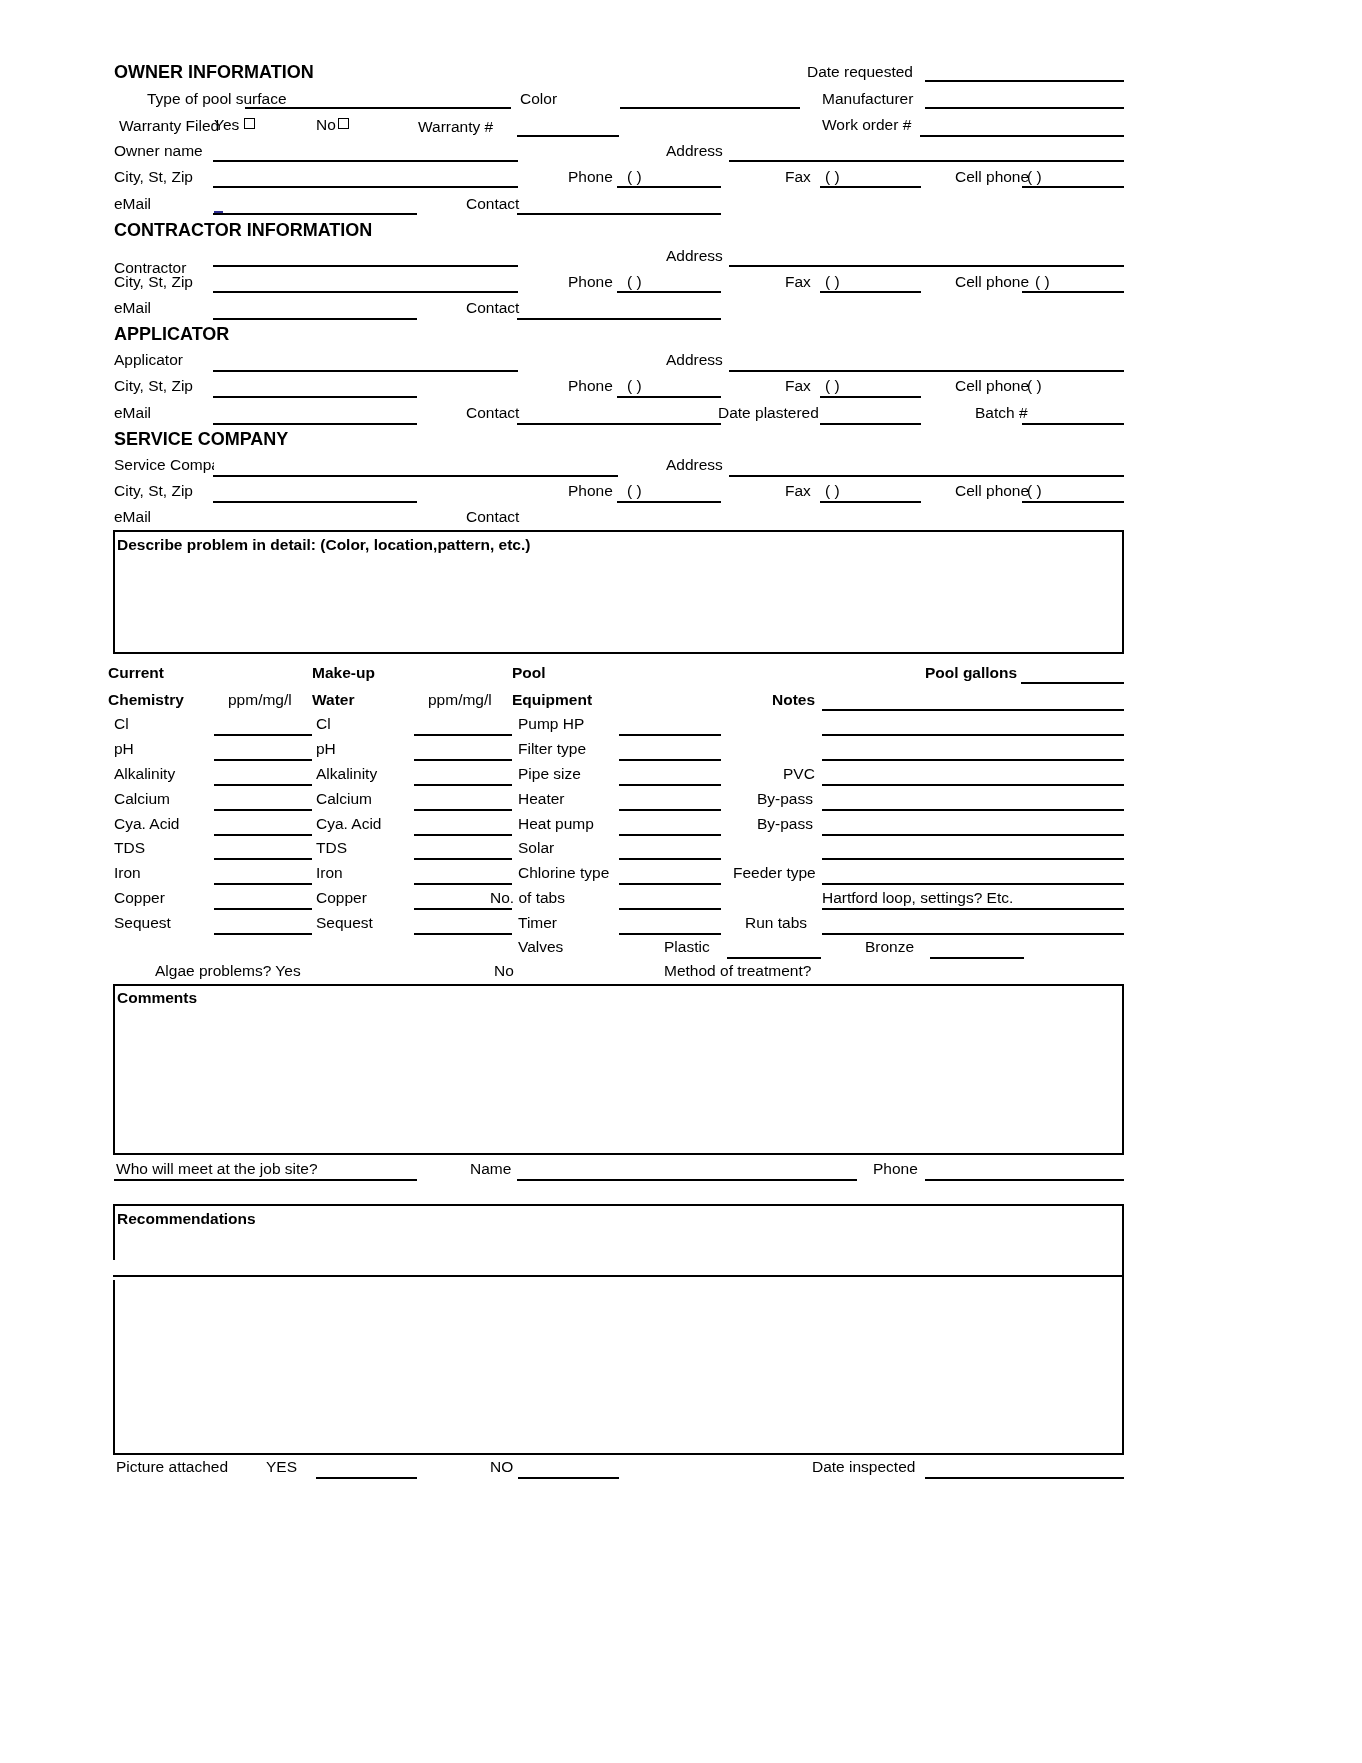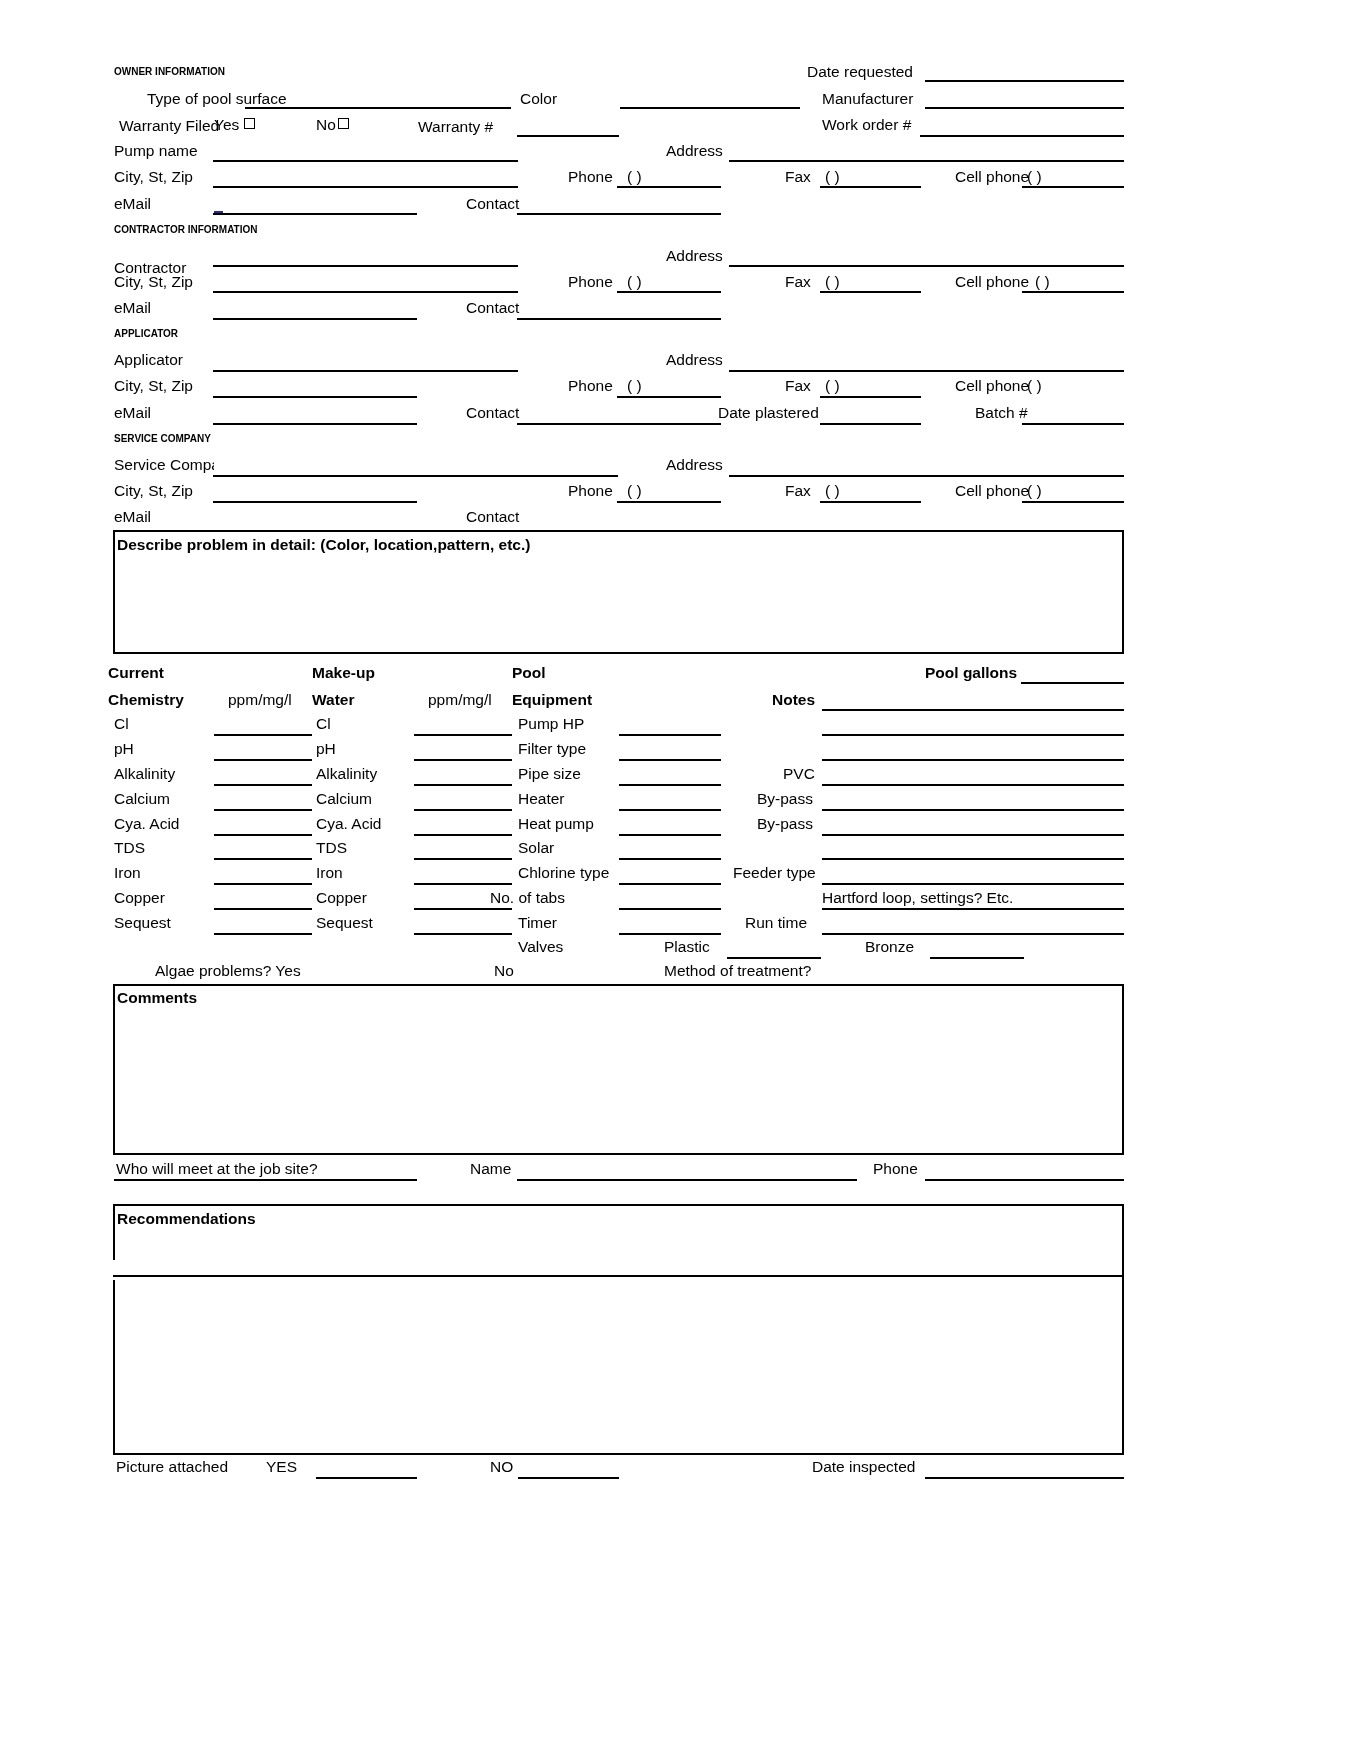--- a/index.html
+++ b/index.html
@@ -55,21 +55,21 @@
   .chk {
     position: absolute;
     width: 11px;
     height: 11px;
     border: 1.6px solid #000;
     box-sizing: border-box;
   }
   .sechead {
     position: absolute;
     font-weight: bold;
-    font-size: 10px;
+    font-size: 18px;
     line-height: 16px;
     white-space: nowrap;
   }
   .boxlabel {
     position: absolute;
     font-weight: bold;
     font-size: 15.5px;
     white-space: nowrap;
   }
   .wm {
@@ -108,21 +108,21 @@
   <div class="t" style="left:119px; top:118px;">Warranty Filed</div>
   <div class="t" style="left:214px; top:117px;">Yes</div>
   <div class="chk" style="left:244px; top:118px;"></div>
   <div class="t" style="left:316px; top:117px;">No</div>
   <div class="chk" style="left:338px; top:118px;"></div>
   <div class="t" style="left:418px; top:119px;">Warranty #</div>
   <div class="rule" style="left:517px; top:135px; width:102px;"></div>
   <div class="t" style="left:822px; top:117px;">Work order #</div>
   <div class="rule" style="left:920px; top:135px; width:204px;"></div>
 
-  <div class="t" style="left:114px; top:143px;">Pump name</div>
+  <div class="t" style="left:114px; top:143px;">Owner name</div>
   <div class="rule" style="left:213px; top:160px; width:305px;"></div>
   <div class="t" style="left:666px; top:143px;">Address</div>
   <div class="rule" style="left:729px; top:160px; width:395px;"></div>
 
   <div class="t" style="left:114px; top:169px;">City, St, Zip</div>
   <div class="rule" style="left:213px; top:186px; width:305px;"></div>
   <div class="t" style="left:568px; top:169px;">Phone</div>
   <div class="t" style="left:627px; top:169px;">(  )</div>
   <div class="rule" style="left:617px; top:186px; width:104px;"></div>
   <div class="t" style="left:785px; top:169px;">Fax</div>
@@ -293,21 +293,21 @@
   <div class="rule" style="left:822px; top:759px; width:302px;"></div>
   <div class="t" style="left:757px; top:791px;">By-pass</div>
   <div class="rule" style="left:822px; top:784px; width:302px;"></div>
   <div class="t" style="left:757px; top:816px;">By-pass</div>
   <div class="rule" style="left:822px; top:809px; width:302px;"></div>
   <div class="rule" style="left:822px; top:834px; width:302px;"></div>
   <div class="t" style="left:733px; top:865px;">Feeder type</div>
   <div class="rule" style="left:822px; top:858px; width:302px;"></div>
   <div class="t" style="left:822px; top:890px;">Hartford loop, settings? Etc.</div>
   <div class="rule" style="left:822px; top:883px; width:302px;"></div>
-  <div class="t" style="left:745px; top:915px;">Run time</div>
+  <div class="t" style="left:745px; top:915px;">Run tabs</div>
   <div class="rule" style="left:822px; top:908px; width:302px;"></div>
   <div class="rule" style="left:822px; top:933px; width:302px;"></div>
 
   <div class="t" style="left:664px; top:939px;">Plastic</div>
   <div class="rule" style="left:727px; top:957px; width:94px;"></div>
   <div class="t" style="left:865px; top:939px;">Bronze</div>
   <div class="rule" style="left:930px; top:957px; width:94px;"></div>
 
   <div class="t" style="left:155px; top:963px;">Algae problems?  Yes</div>
   <div class="t" style="left:494px; top:963px;">No</div>

